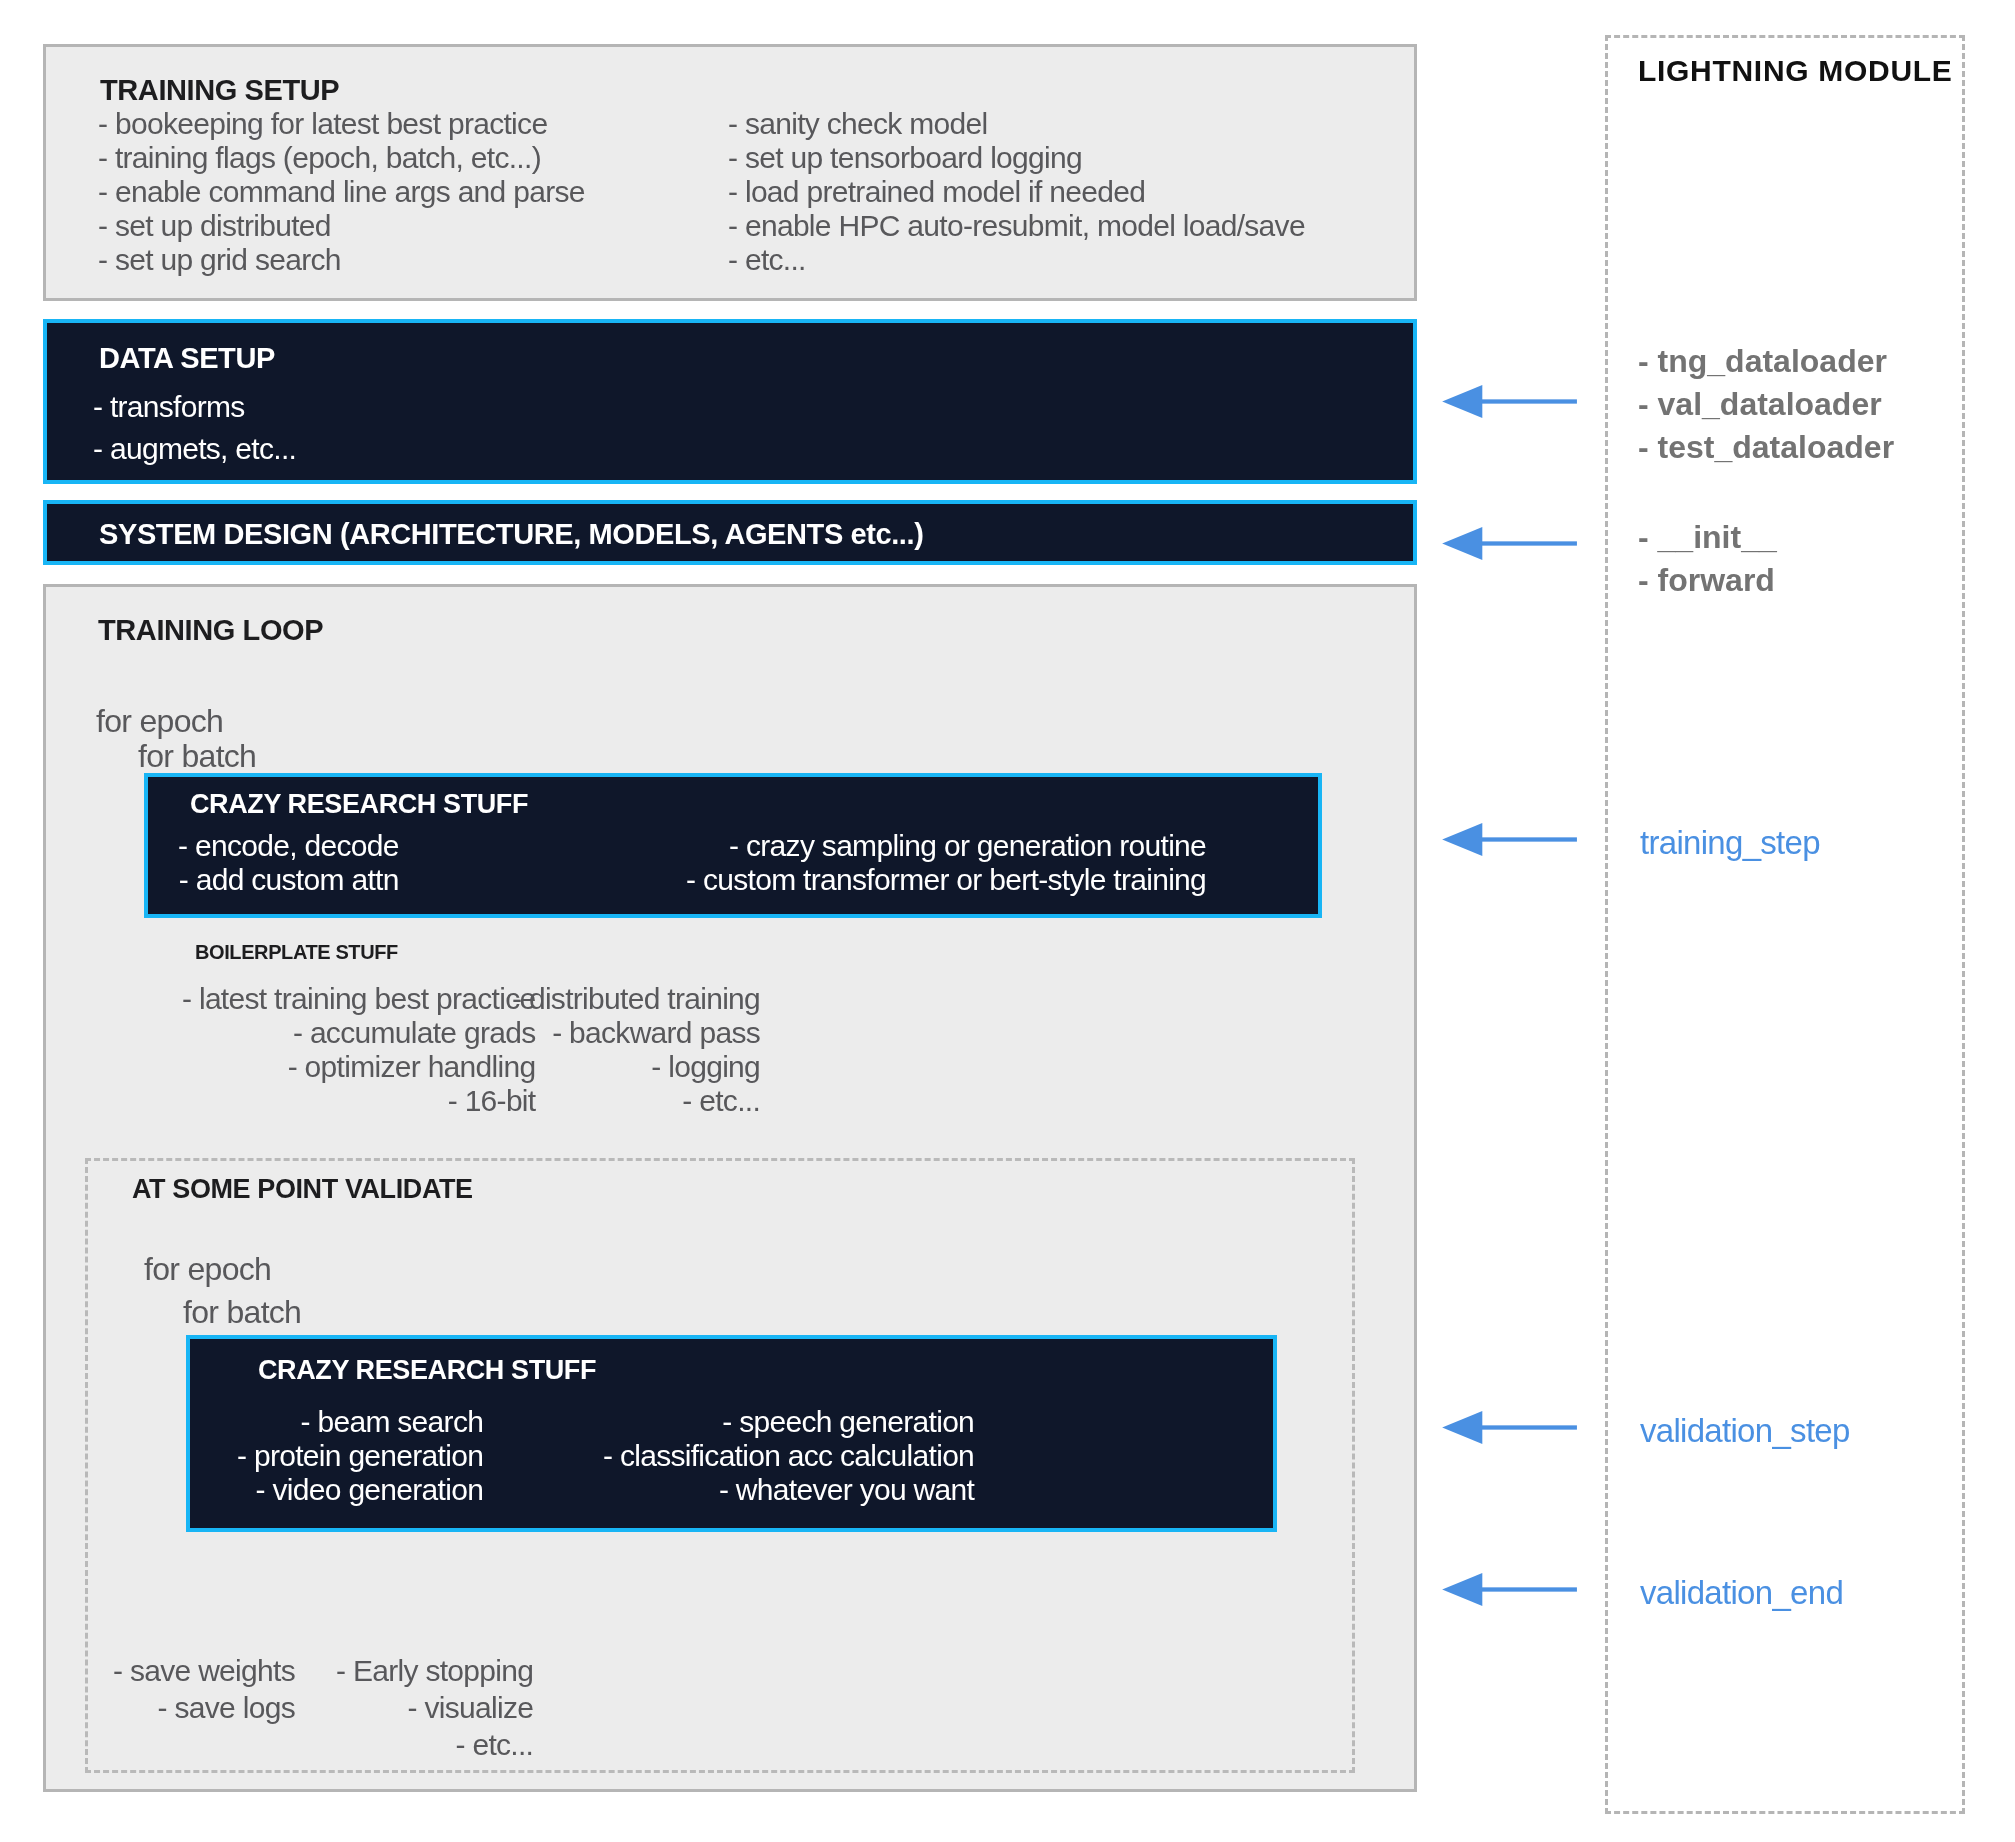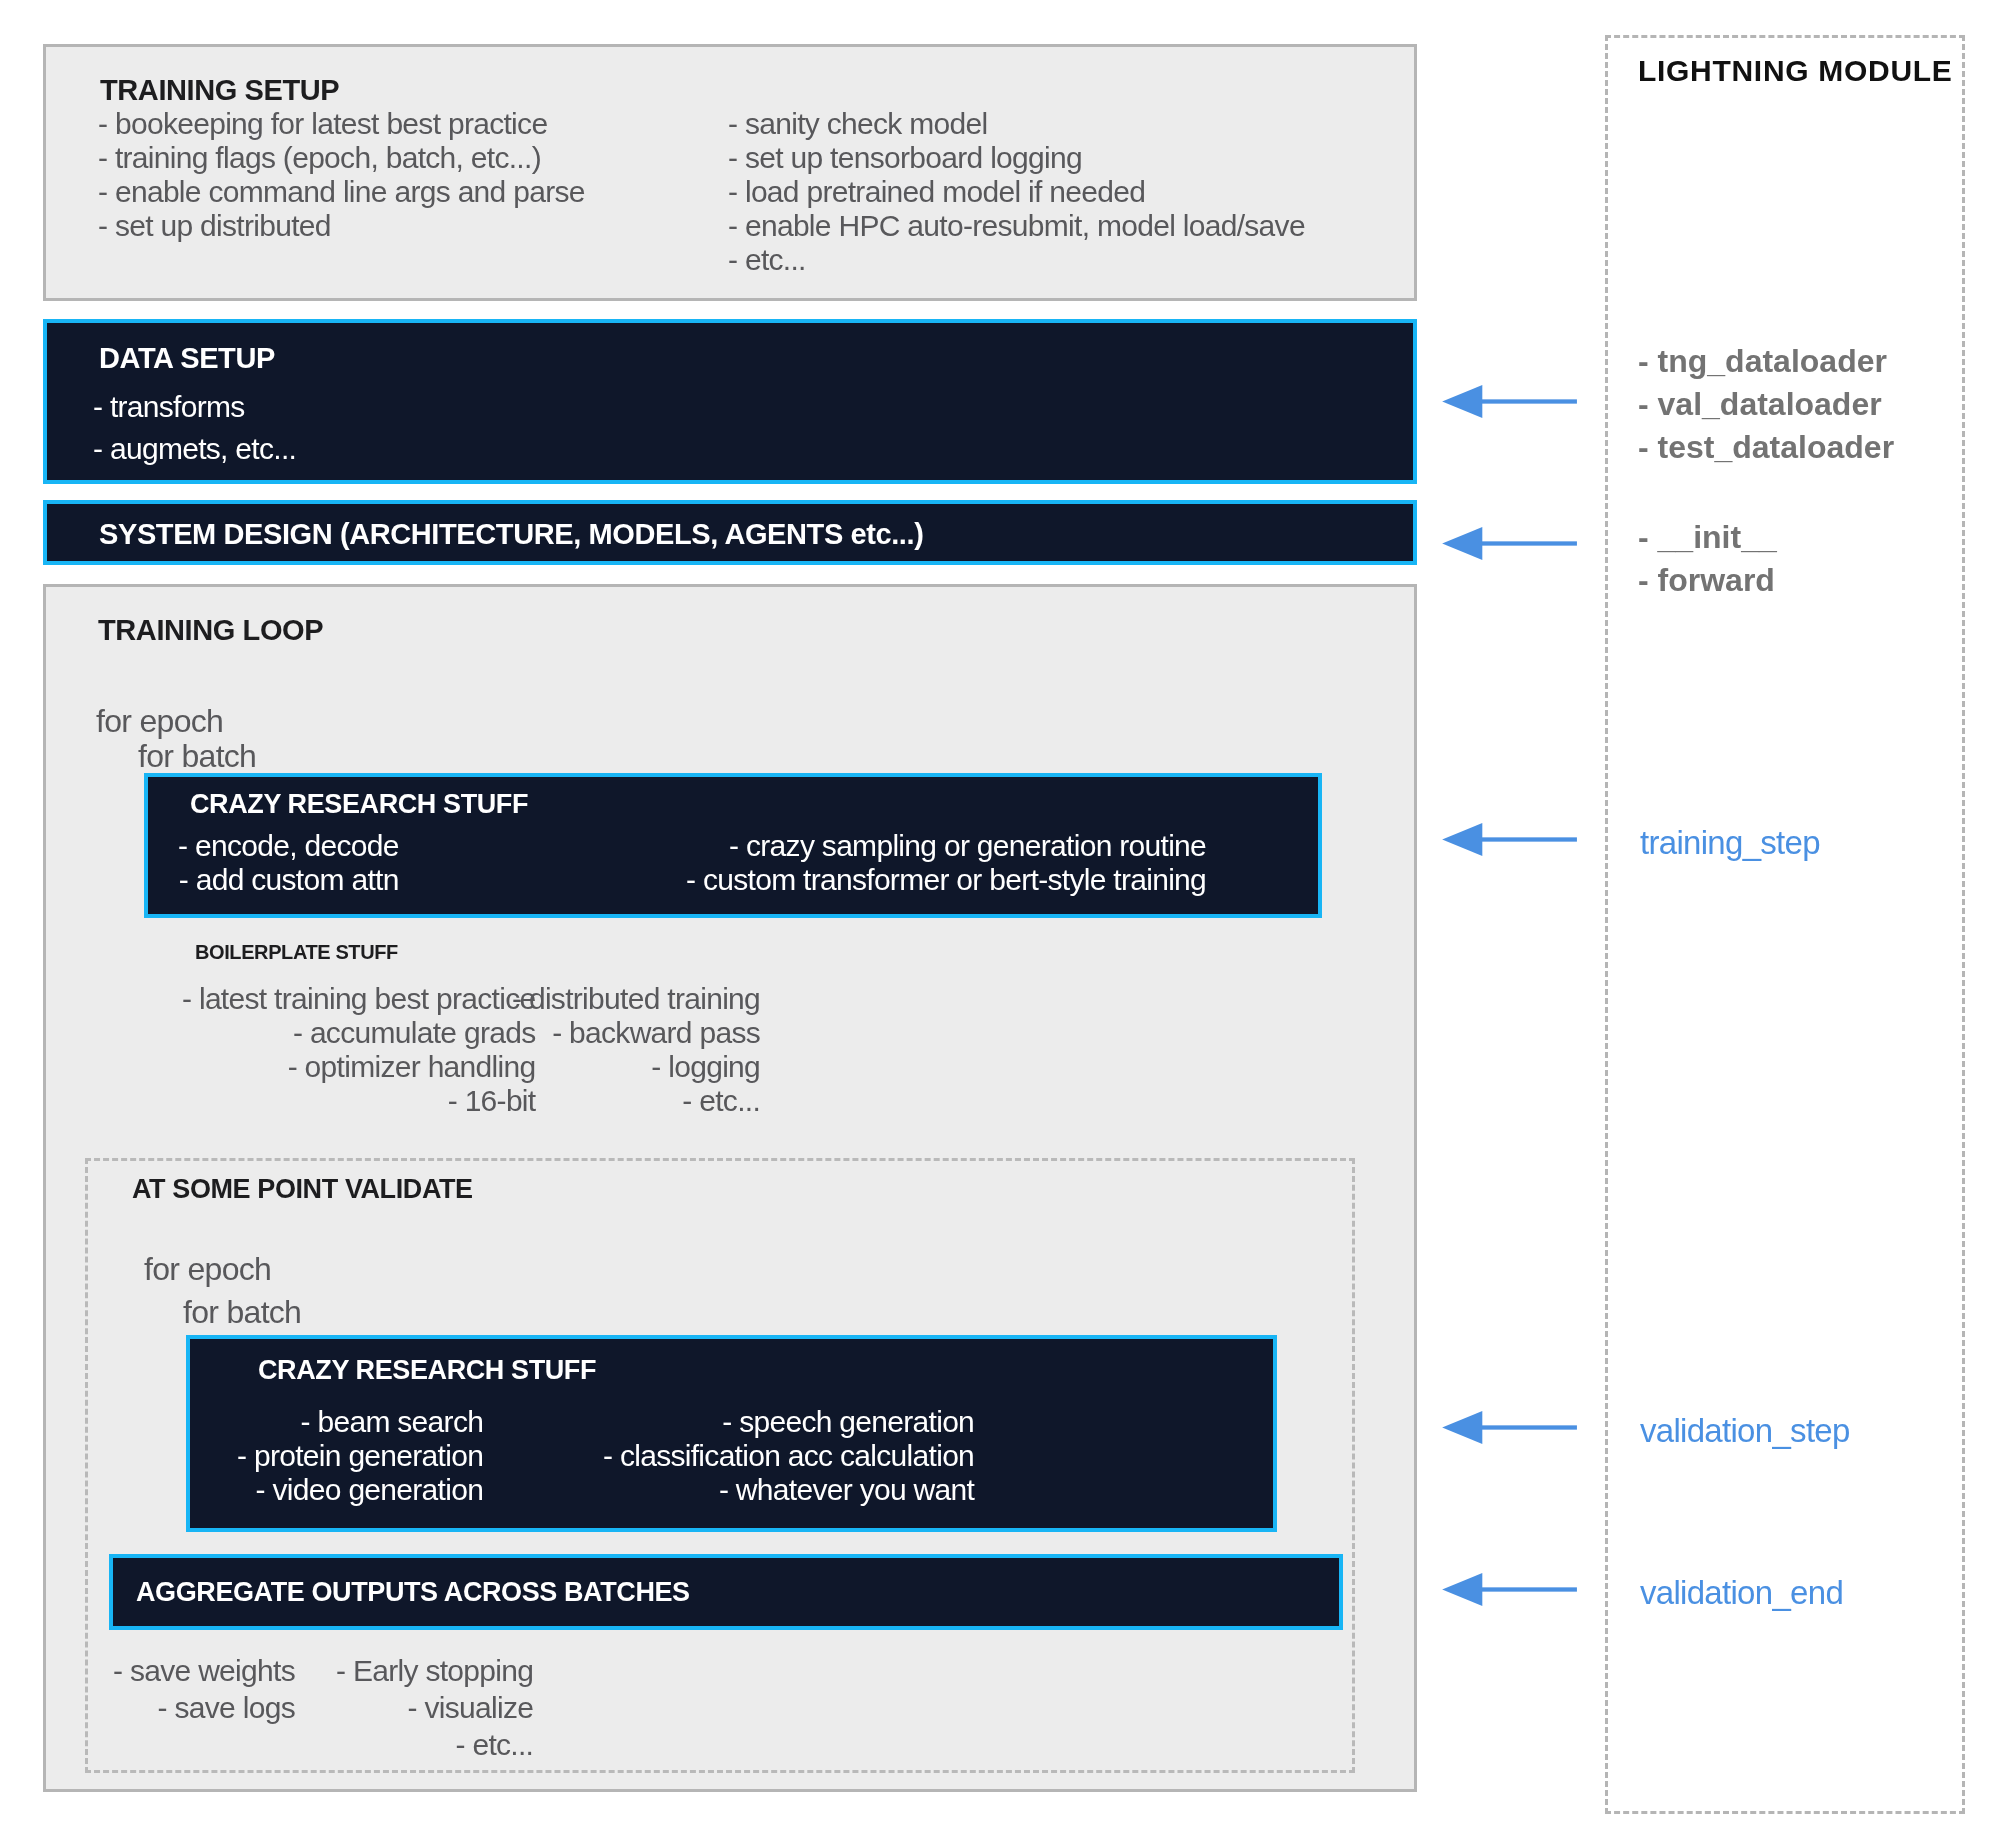--- a/index.html
+++ b/index.html
@@ -51,20 +51,21 @@
 
 <div id="canvas">
 
   <div class="box-gray" style="left:43px;top:44px;width:1374px;height:257px;">
     <div class="title-dark" style="left:54px;top:27px;">TRAINING SETUP</div>
     <div class="col" style="left:52px;top:60px;">
       <div class="li">- bookeeping for latest best practice</div>
       <div class="li">- training flags (epoch, batch, etc...)</div>
       <div class="li">- enable command line args and parse</div>
       <div class="li">- set up distributed</div>
+      <div class="li">- set up grid search</div>
     </div>
     <div class="col" style="left:682px;top:60px;">
       <div class="li">- sanity check model</div>
       <div class="li">- set up tensorboard logging</div>
       <div class="li">- load pretrained model if needed</div>
       <div class="li">- enable HPC auto-resubmit, model load/save</div>
       <div class="li">- etc...</div>
     </div>
   </div>
 
@@ -123,23 +124,20 @@
           <div class="li-white">- protein generation</div>
           <div class="li-white">- video generation</div>
         </div>
         <div class="col" style="left:413px;top:66px;">
           <div class="li-white">- speech generation</div>
           <div class="li-white">- classification acc calculation</div>
           <div class="li-white">- whatever you want</div>
         </div>
       </div>
 
-      <div class="box-blue" style="left:21px;top:393px;width:1234px;height:76px;">
-        <div class="title-white" style="left:23px;top:18.7px;font-size:27px;">AGGREGATE OUTPUTS ACROSS BATCHES</div>
-      </div>
 
       <div class="col" style="left:25px;top:491px;">
         <div class="li" style="line-height:37px;">- save weights</div>
         <div class="li" style="line-height:37px;">- save logs</div>
       </div>
       <div class="col" style="left:248px;top:491px;">
         <div class="li" style="line-height:37px;">- Early stopping</div>
         <div class="li" style="line-height:37px;">- visualize</div>
         <div class="li" style="line-height:37px;">- etc...</div>
       </div>

